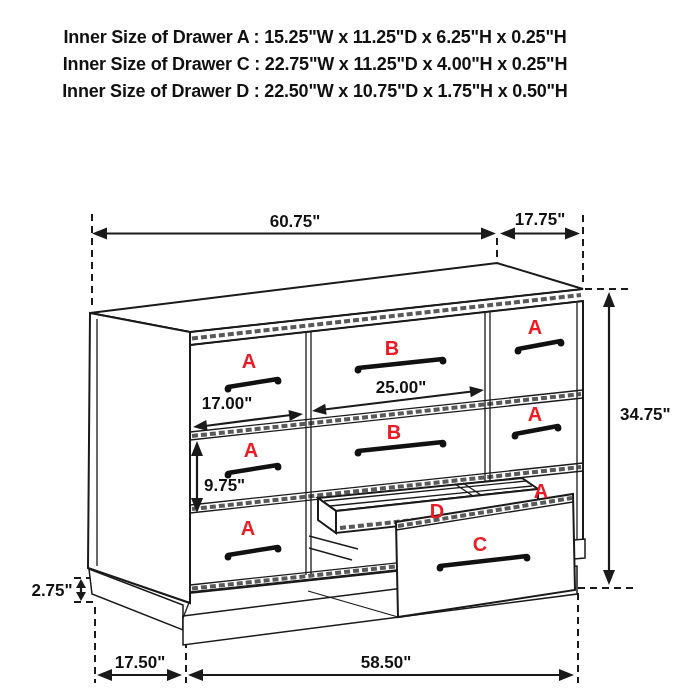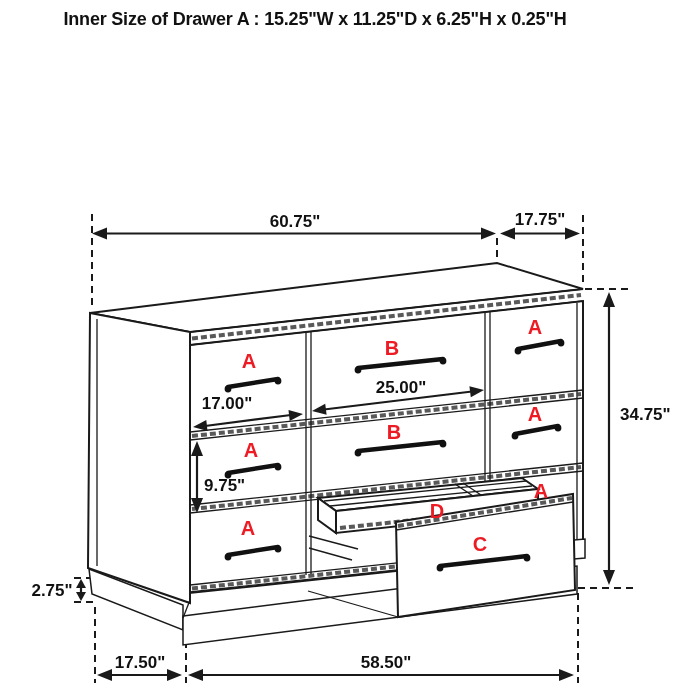--- a/index.html
+++ b/index.html
@@ -1,18 +1,18 @@
 <!DOCTYPE html>
 <html><head>
 <meta charset="utf-8">
 <style>
   html,body{margin:0;padding:0;background:#fff;}
   .stage{position:relative;width:700px;height:700px;background:#ffffff;overflow:hidden;
          font-family:"Liberation Sans", sans-serif;}
-  .header{position:absolute;top:6px;left:0;width:630px;text-align:center;z-index:2;}
+  .header{position:absolute;top:24px;left:0;width:630px;text-align:center;z-index:2;}
   .header .line{font-size:18px;font-weight:bold;color:#111;line-height:27px;letter-spacing:-0.2px;white-space:nowrap;}
   svg{position:absolute;top:0;left:0;}
   .ln-thin{stroke:#1a1a1a;stroke-width:1.3;fill:none;}
   .face{fill:#ffffff;stroke:#1a1a1a;stroke-width:2;}
   .face-thin{fill:#ffffff;stroke:#1a1a1a;stroke-width:1.5;}
   .hatch{stroke:#3c3c3c;stroke-width:4;fill:none;stroke-dasharray:6 3;opacity:0.85;}
   .dash{stroke:#1a1a1a;stroke-width:2;fill:none;stroke-dasharray:7 5;}
   .dim{stroke:#1a1a1a;stroke-width:2.2;fill:none;}
   .ah{fill:#1a1a1a;stroke:none;}
   .dimtxt{font-family:"Liberation Sans", sans-serif;font-size:17px;font-weight:bold;fill:#111;}
@@ -20,20 +20,22 @@
   .handle-bar{stroke:#111;stroke-width:4.5;stroke-linecap:round;fill:none;}
   .handle-knob{fill:#111;stroke:none;}
 </style>
 </head>
 <body>
 
 <div class="stage">
 
   <div class="header">
     <div class="line">Inner Size of Drawer A : 15.25"W x 11.25"D x 6.25"H x 0.25"H</div>
+    <div class="line">Inner Size of Drawer C : 22.75"W x 11.25"D x 4.00"H x 0.25"H</div>
+    <div class="line">Inner Size of Drawer D : 22.50"W x 10.75"D x 1.75"H x 0.50"H</div>
   </div>
 
   <svg width="700" height="700" viewBox="0 0 700 700">
 
     <g>
       <line class="dash" x1="92" y1="214" x2="92" y2="310"></line>
       <line class="dash" x1="497" y1="238" x2="497" y2="262"></line>
       <line class="dash" x1="583" y1="215" x2="583" y2="287"></line>
       <line class="dash" x1="585" y1="289" x2="633" y2="289"></line>
       <line class="dash" x1="578" y1="588" x2="633" y2="588"></line>

